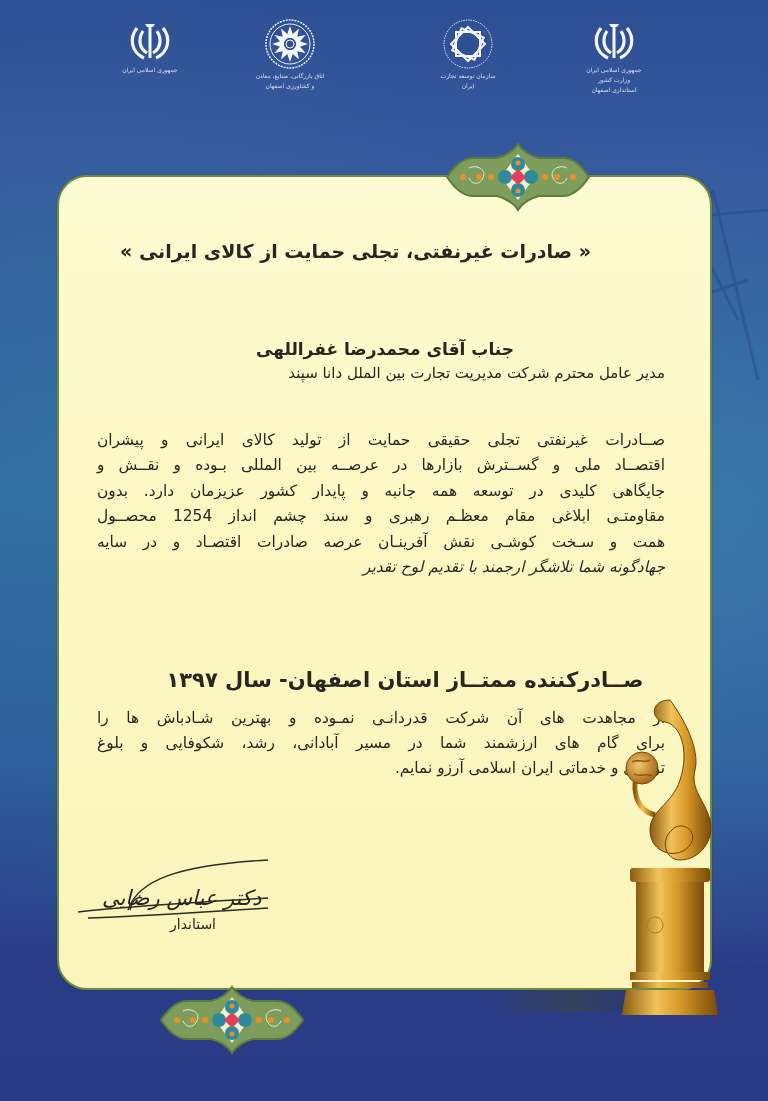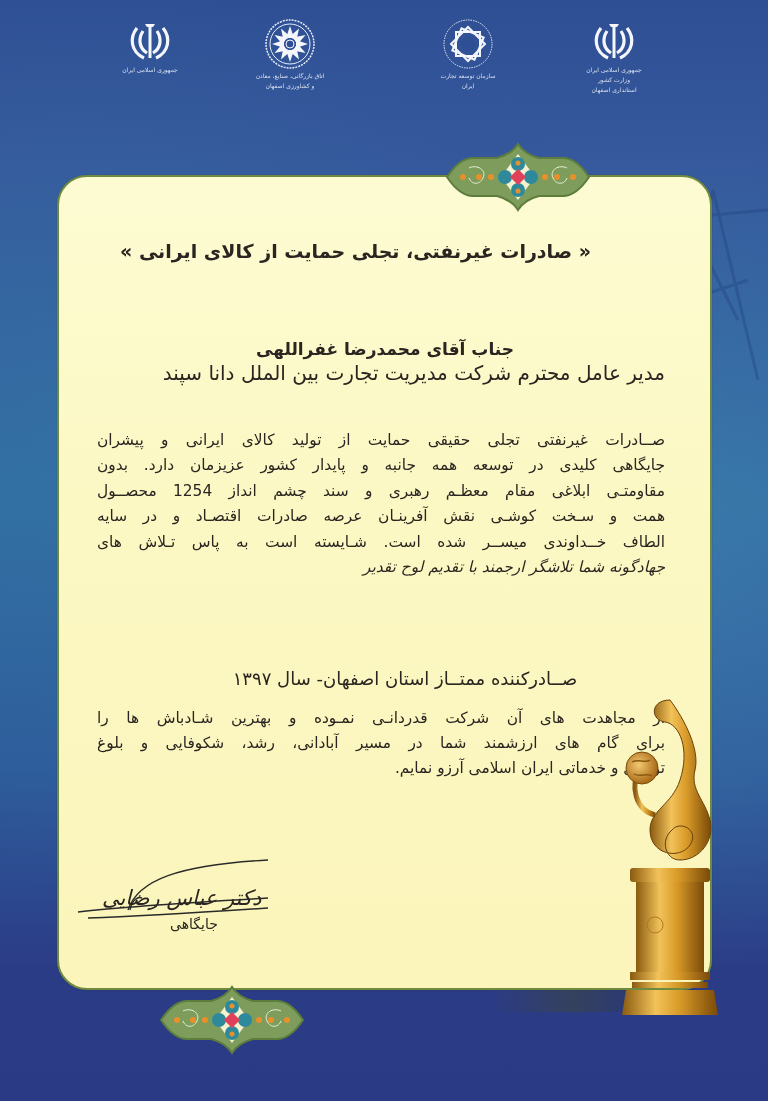--- a/index.html
+++ b/index.html
@@ -26,28 +26,28 @@
     box-shadow: 0 0 0 1px rgba(0,0,0,0.05);
   }
   .ornament { position:absolute; width:150px; height:70px; }
   .ornament.top { left:443px; top:142px; }
   .ornament.bottom { left:157px; top:985px; }
 
   .content { position:absolute; direction:rtl; color:#2a2520; }
   .title { left:120px; top:240px; width:540px; text-align:left; font-weight:bold; font-size:19px; }
   .recipient { right:103px; top:337px; width:560px; text-align:right; }
   .recipient .name { font-weight:bold; font-size:17px; line-height:24px;text-align:center; }
-  .recipient .role { font-size:20px; line-height:24px; }
+  .recipient .role { font-size:15px; line-height:24px; }
 
   .body-text { right:103px; top:428px; width:568px; text-align:justify; text-align-last:right;
     font-size:15.4px; line-height:25.4px;margin-left:43px; }
   .body-text .line { display:block; text-align:justify; text-align-last:justify; white-space:nowrap; }
   .body-text .line.last { text-align-last:right;font-style:italic; }
 
-  .highlight { left:150px; top:668px; width:510px; text-align:center; font-weight:normal; font-size:18px; }
+  .highlight { left:150px; top:668px; width:510px; text-align:center; font-weight:bold; font-size:21px; }
   .closing { right:103px; top:706px; width:568px; font-size:15.4px; line-height:25px; }
   .closing .line { display:block; text-align:justify; text-align-last:justify; white-space:nowrap; }
   .closing .line.last { text-align-last:right; }
 
   .sig-area { position:absolute; left:68px; top:840px; width:230px; height:110px; }
   .sig-name { position:absolute; left:102px; top:886px; direction:rtl; font-size:21px; color:#2a2520; font-style:italic; }
   .sig-title { position:absolute; left:170px; top:916px; direction:rtl; font-size:14px; color:#2a2520; }
 
   .trophy { position:absolute; left:610px; top:690px; width:120px; height:330px; }
   .shadow { position:absolute; left:490px; top:990px; width:140px; height:22px;
@@ -195,45 +195,45 @@
 
 <div class="content title">« صادرات غیرنفتی، تجلی حمایت از کالای ایرانی »</div>
 
 <div class="content recipient">
   <div class="name">جناب آقای محمدرضا غفراللهی</div>
   <div class="role">مدیر عامل محترم شرکت مدیریت تجارت بین الملل دانا سپند</div>
 </div>
 
 <div class="content body-text">
   <span class="line">صــادرات غیرنفتی تجلی حقیقی حمایت از تولید کالای ایرانی و پیشران</span>
+  <span class="line">اقتصــاد ملی و گســترش بازارها در عرصــه بین المللی بـوده و نقــش و</span>
   <span class="line">جایگاهی کلیدی در توسعه همه جانبه و پایدار کشور عزیزمان دارد. بدون</span>
   <span class="line">مقاومتـی ابلاغی مقام معظـم رهبری و سند چشم انداز 1254 محصــول</span>
   <span class="line">همت و سـخت کوشـی نقش آفرینـان عرصه صادرات اقتصـاد و در سایه</span>
-  <span class="line">الطاف خــداوندی میســر شده است. شـایسته است به پاس تـلاش های</span>
   <span class="line last">جهادگونه شما تلاشگر ارجمند با تقدیم لوح تقدیر</span>
 </div>
 
 <div class="content highlight">صــادرکننده ممتــاز استان اصفهان- سال ۱۳۹۷</div>
 
 <div class="content closing">
   <span class="line">از مجاهدت های آن شرکت قدردانـی نمـوده و بهترین شـادباش ها را</span>
   <span class="line">برای گام های ارزشمند شما در مسیر آبادانی، رشد، شکوفایی و بلوغ</span>
   <span class="line last">تولیدی و خدماتی ایران اسلامی آرزو نمایم.</span>
 </div>
 
 <svg class="sig-area" viewBox="0 0 230 110">
   <g fill="none" stroke="#2a2a2a" stroke-width="1.4">
     <path d="M60 70 C70 40 110 25 200 20"></path>
     <path d="M10 72 C60 66 130 62 200 58"></path>
     <path d="M20 78 C80 76 140 72 200 68"></path>
     <path d="M62 70 C64 60 70 56 74 58"></path>
   </g>
 </svg>
 <div class="sig-name">دکتر عباس رضایی</div>
-<div class="sig-title">جایگاهی</div>
+<div class="sig-title">استاندار</div>
 
 <svg class="trophy" viewBox="0 0 120 330">
   <defs>
     <linearGradient id="gold" x1="0" x2="1" y1="0" y2="0">
       <stop offset="0" stop-color="#8a5a10"></stop>
       <stop offset="0.35" stop-color="#f2c25a"></stop>
       <stop offset="0.6" stop-color="#d89a28"></stop>
       <stop offset="1" stop-color="#7a4a08"></stop>
     </linearGradient>
     <radialGradient id="globe" cx="0.4" cy="0.4" r="0.6">

